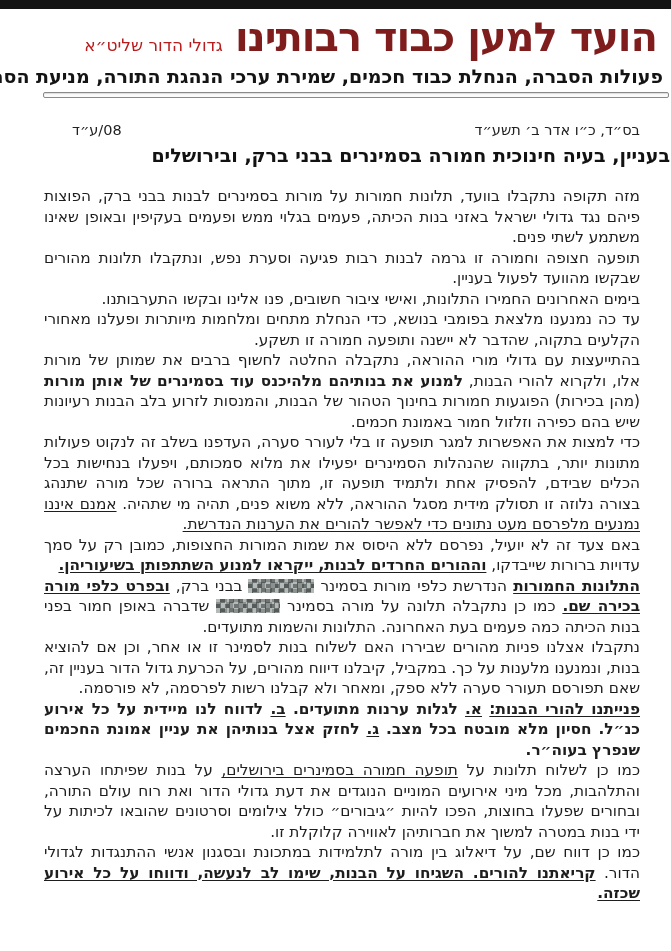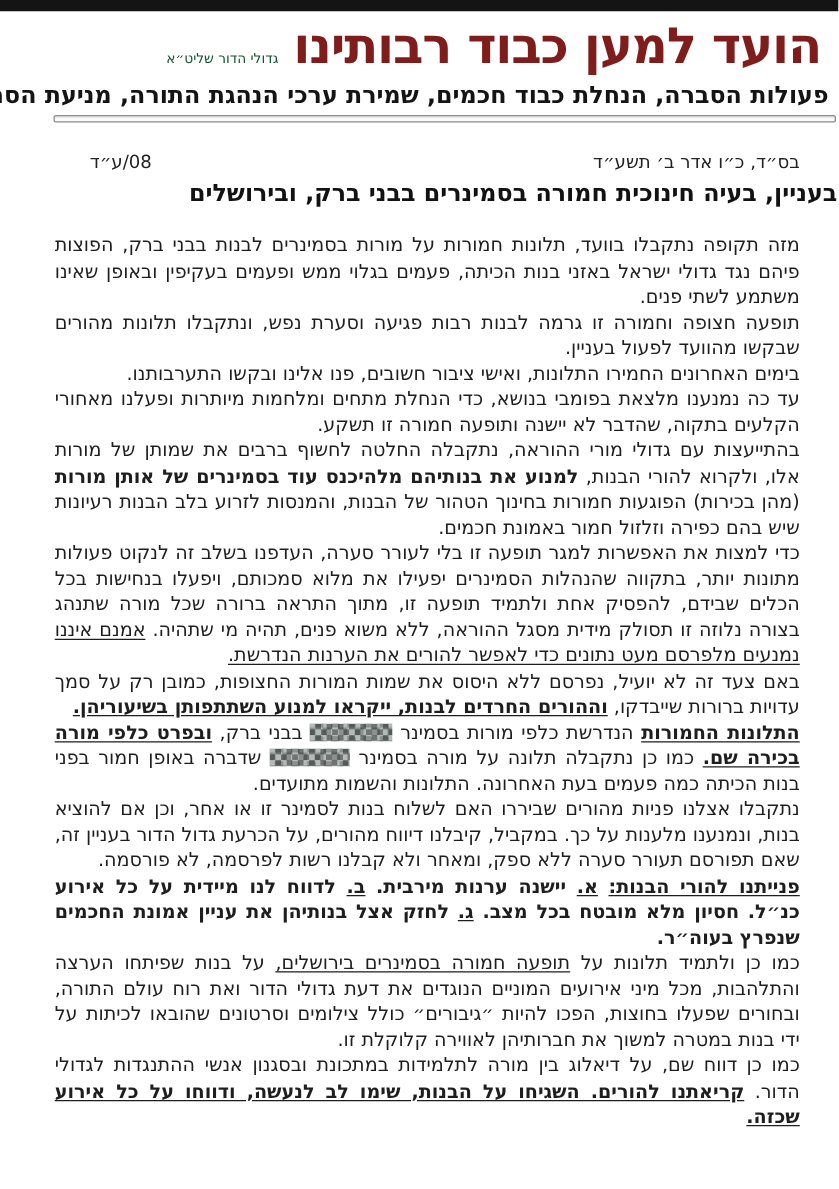--- a/index.html
+++ b/index.html
@@ -5,21 +5,21 @@
   html,body{margin:0;padding:0;background:#ffffff;}
   .page{
     width:671px;height:951px;background:#fff;position:relative;overflow:hidden;
     direction:rtl;font-family:"DejaVu Sans",sans-serif;color:#1d1d1d;margin:0 auto;
   }
   .top-bar{height:9px;background:#141414;width:100%;}
 
   
   .title-row{display:flex;align-items:baseline;gap:12px;padding:6px 14px 0 10px;}
   .org-title{margin:0;font-size:40px;font-weight:bold;line-height:1.1;color:#7f1d1d;letter-spacing:-1px;white-space:nowrap;}
-  .org-title-suffix{font-size:11px;color:#14532d;white-space:nowrap;}
+  .org-title-suffix{font-size:17px;color:#b91c1c;white-space:nowrap;}
   .org-subtitle{margin-top:6px;padding:0 8px;font-size:19px;font-weight:bold;text-align:center;white-space:nowrap;color:#141414;}
   .hrule{margin:5px 2px 0 43px;height:4px;background:#fbfbfb;border:1px solid #8a8a8a;border-radius:2px;box-shadow:inset 0 1px 1px #dcdcdc;}
 
   .date-row{display:flex;justify-content:space-between;align-items:baseline;padding:0 31px 0 72px;margin-top:24px;font-size:14.5px;color:#222;}
 
   .notice-heading{margin:25px 0 0;text-align:center;font-size:23px;font-weight:bold;
     text-decoration:underline;text-decoration-thickness:2px;text-underline-offset:4px;color:#121212;}
   .notice-subheading{margin:6px 1px 0;text-align:right;font-size:19px;font-weight:bold;color:#121212;}
 
   
@@ -67,22 +67,22 @@
   <div class="body">
     <p><span>מזה תקופה נתקבלו בוועד, תלונות חמורות על מורות בסמינרים לבנות בבני ברק, הפוצות פיהם נגד גדולי ישראל באזני בנות הכיתה, פעמים בגלוי ממש ופעמים בעקיפין ובאופן שאינו משתמע לשתי פנים.</span></p>
     <p><span>תופעה חצופה וחמורה זו גרמה לבנות רבות פגיעה וסערת נפש, ונתקבלו תלונות מהורים שבקשו מהוועד לפעול בעניין.</span></p>
     <p><span>בימים האחרונים החמירו התלונות, ואישי ציבור חשובים, פנו אלינו ובקשו התערבותנו.</span></p>
     <p><span>עד כה נמנענו מלצאת בפומבי בנושא, כדי הנחלת מתחים ומלחמות מיותרות ופעלנו מאחורי הקלעים בתקוה, שהדבר לא יישנה ותופעה חמורה זו תשקע.</span></p>
     <p><span>בהתייעצות עם גדולי מורי ההוראה, נתקבלה החלטה לחשוף ברבים את שמותן של מורות אלו, ולקרוא להורי הבנות, </span><span class="b">למנוע את בנותיהם מלהיכנס עוד בסמינרים של אותן מורות</span><span> (מהן בכירות) הפוגעות חמורות בחינוך הטהור של הבנות, והמנסות לזרוע בלב הבנות רעיונות שיש בהם כפירה וזלזול חמור באמונת חכמים.</span></p>
     <p><span>כדי למצות את האפשרות למגר תופעה זו בלי לעורר סערה, העדפנו בשלב זה לנקוט פעולות מתונות יותר, בתקווה שהנהלות הסמינרים יפעילו את מלוא סמכותם, ויפעלו בנחישות בכל הכלים שבידם, להפסיק אחת ולתמיד תופעה זו, מתוך התראה ברורה שכל מורה שתנהג בצורה נלוזה זו תסולק מידית מסגל ההוראה, ללא משוא פנים, תהיה מי שתהיה. </span><span class="u">אמנם איננו נמנעים מלפרסם מעט נתונים כדי לאפשר להורים את הערנות הנדרשת.</span></p>
     <p><span>באם צעד זה לא יועיל, נפרסם ללא היסוס את שמות המורות החצופות, כמובן רק על סמך עדויות ברורות שייבדקו, </span><span class="bu">וההורים החרדים לבנות, ייקראו למנוע השתתפותן בשיעוריהן.</span></p>
     <p><span class="bu">התלונות החמורות</span><span> הנדרשת כלפי מורות בסמינר </span><span class="pix pix-seminar-1"></span><span> בבני ברק, </span><span class="bu">ובפרט כלפי מורה בכירה שם.</span><span>  כמו כן נתקבלה תלונה על מורה בסמינר </span><span class="pix pix-seminar-2"></span><span> שדברה באופן חמור בפני בנות הכיתה כמה פעמים בעת האחרונה. התלונות והשמות מתועדים.</span></p>
     <p><span>נתקבלו אצלנו פניות מהורים שביררו האם לשלוח בנות לסמינר זו או אחר, וכן אם להוציא בנות, ונמנענו מלענות על כך. במקביל, קיבלנו דיווח מהורים, על הכרעת גדול הדור בעניין זה, שאם תפורסם תעורר סערה ללא ספק, ומאחר ולא קבלנו רשות לפרסמה, לא פורסמה.</span></p>
-    <p class="bold-para"><span class="u">פנייתנו להורי הבנות:</span><span> </span><span class="u">א.</span><span> יישנה ערנות מירבית.  </span><span class="u">ב.</span><span> לדווח לנו מיידית על כל אירוע כנ״ל. חסיון מלא מובטח בכל מצב. </span><span class="u">ג.</span><span> לחזק אצל בנותיהן את עניין אמונת החכמים שנפרץ בעוה״ר.</span></p>
-    <p><span>כמו כן ולתמיד תלונות על </span><span class="u">תופעה חמורה בסמינרים בירושלים,</span><span> על בנות שפיתחו הערצה והתלהבות, מכל מיני אירועים המוניים הנוגדים את דעת גדולי הדור ואת רוח עולם התורה, ובחורים שפעלו בחוצות, הפכו להיות ״גיבורים״ כולל צילומים וסרטונים שהובאו לכיתות על ידי בנות במטרה למשוך את חברותיהן לאווירה קלוקלת זו.</span></p>
+    <p class="bold-para"><span class="u">פנייתנו להורי הבנות:</span><span> </span><span class="u">א.</span><span> לגלות ערנות מתועדים.  </span><span class="u">ב.</span><span> לדווח לנו מיידית על כל אירוע כנ״ל. חסיון מלא מובטח בכל מצב. </span><span class="u">ג.</span><span> לחזק אצל בנותיהן את עניין אמונת החכמים שנפרץ בעוה״ר.</span></p>
+    <p><span>כמו כן לשלוח תלונות על </span><span class="u">תופעה חמורה בסמינרים בירושלים,</span><span> על בנות שפיתחו הערצה והתלהבות, מכל מיני אירועים המוניים הנוגדים את דעת גדולי הדור ואת רוח עולם התורה, ובחורים שפעלו בחוצות, הפכו להיות ״גיבורים״ כולל צילומים וסרטונים שהובאו לכיתות על ידי בנות במטרה למשוך את חברותיהן לאווירה קלוקלת זו.</span></p>
     <p><span>כמו כן דווח שם, על דיאלוג בין מורה לתלמידות במתכונת ובסגנון אנשי ההתנגדות לגדולי הדור. </span><span class="bu">קריאתנו להורים. השגיחו על הבנות, שימו לב לנעשה, ודווחו על כל אירוע שכזה.</span></p>
   </div>
 
   <div class="footer-row">
     
     
   </div>
 
 </div>
 

